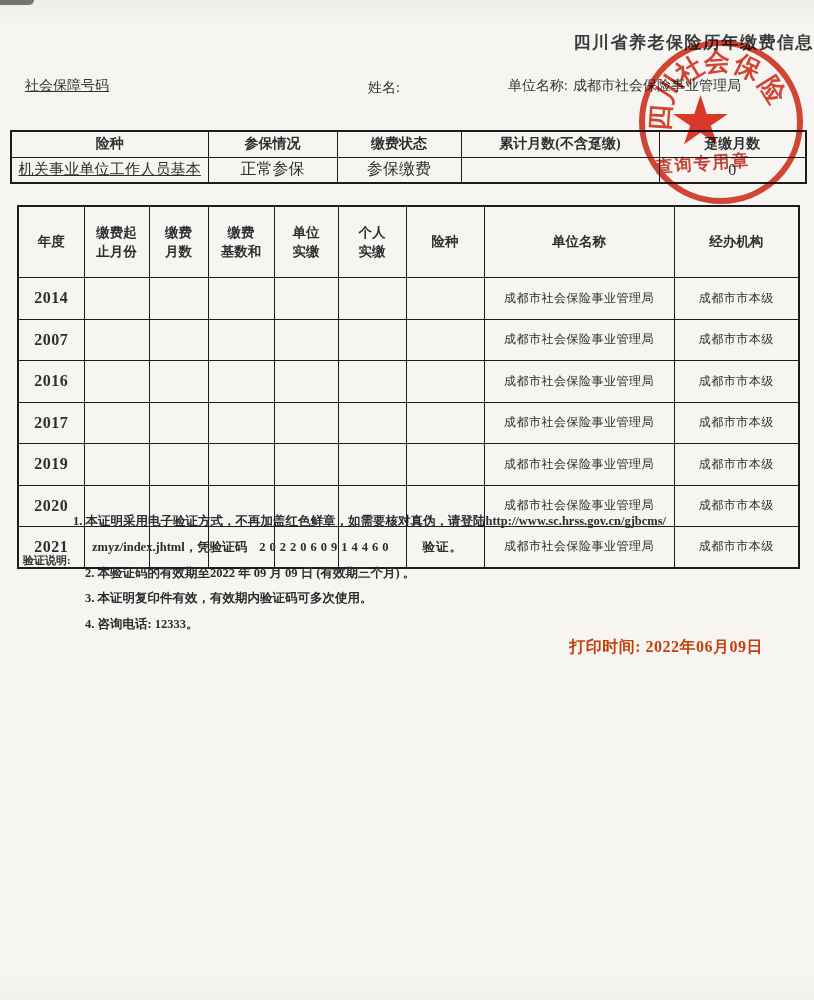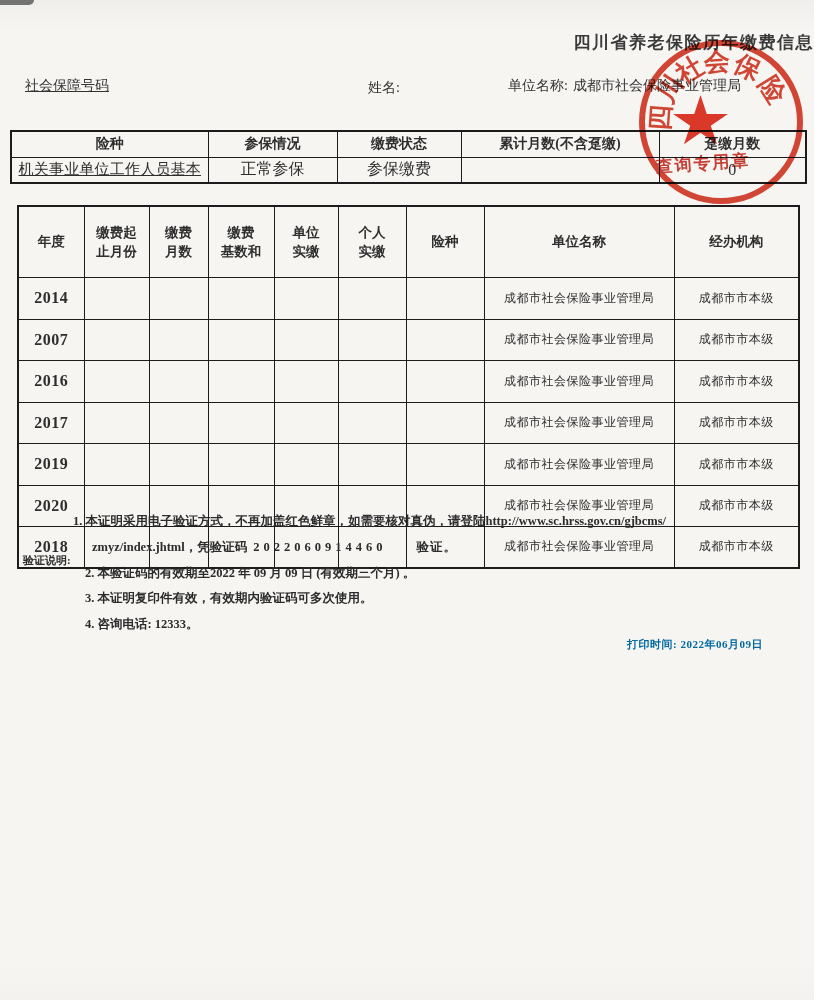--- a/index.html
+++ b/index.html
@@ -37,24 +37,24 @@
   .t2 td { font-size:12px; height:26px; }
   .t2 td.year { font-size:16px; font-weight:600; letter-spacing:0.5px; }
   .t2 td.unit, .t2 td.agency { font-size:12px; letter-spacing:0.5px; }
 
   .notes { position:absolute; left:0; top:509px; width:800px; font-weight:600; color:#2c2c2c; }
   .notes-label { position:absolute; left:23px; top:8px; font-size:11px;margin-top:36px; }
   .notes-body  { position:absolute; left:73px; top:0; width:720px; font-size:12.5px; }
   .note-line { line-height:25.8px; white-space:nowrap; }
   .note-line.cont { padding-left:19px; }
   .note-line.sub { padding-left:12px; }
-  .vcode { letter-spacing:4px; margin-left:6px; }
+  .vcode { letter-spacing:4px; margin-left:12px; }
   .vsuffix { margin-left:30px; letter-spacing:1px;text-align:center; }
 
-  .print-time { position:absolute; right:51px; top:637px; font-size:11px; font-weight:600; color:#0369a1; letter-spacing:0.5px; }
+  .print-time { position:absolute; right:51px; top:637px; font-size:16px; font-weight:600; color:#c2410c; letter-spacing:0.5px; }
 
   
   .stamp { position:absolute; left:639px; top:40px; width:164px; height:164px; mix-blend-mode:multiply; opacity:.93; }
   .stamp-ring { position:absolute; inset:0; border:6px solid #d63a28; border-radius:50%; }
   .stamp-star {
     position:absolute; left:33px; top:55px; width:57px; height:54px; background:#e02b1a;
     clip-path:polygon(50% 0%, 61% 35%, 98% 35%, 68% 57%, 79% 91%, 50% 70%, 21% 91%, 32% 57%, 2% 35%, 39% 35%);
   }
   .stamp-char {
     position:absolute; left:50%; top:50%; width:28px; height:28px; margin:-14px 0 0 -14px;
@@ -200,21 +200,21 @@
       <td></td>
           <td></td>
           <td></td>
           <td></td>
           <td></td>
           <td></td>
       <td class="unit">成都市社会保险事业管理局</td>
       <td class="agency">成都市市本级</td>
     </tr>
     <tr>
-      <td class="year">2018</td>
+      <td class="year">2021</td>
       <td></td>
           <td></td>
           <td></td>
           <td></td>
           <td></td>
           <td></td>
       <td class="unit">成都市社会保险事业管理局</td>
       <td class="agency">成都市市本级</td>
     </tr>
   </tbody>

